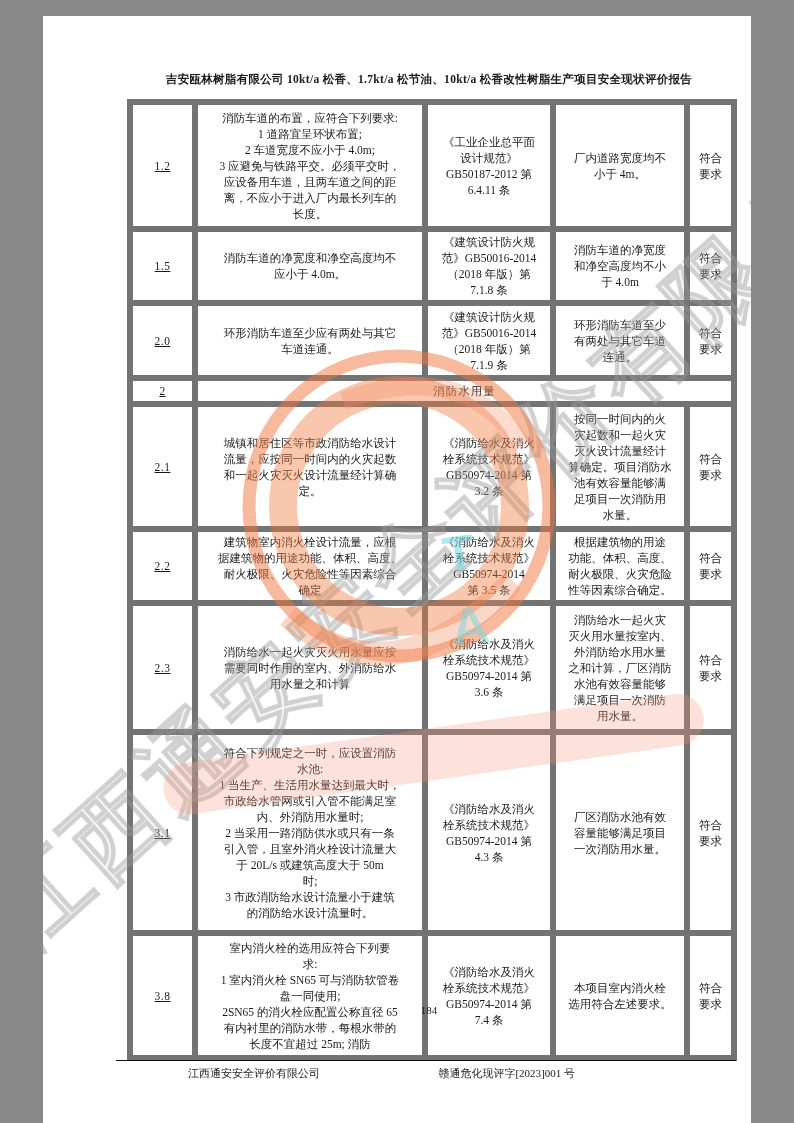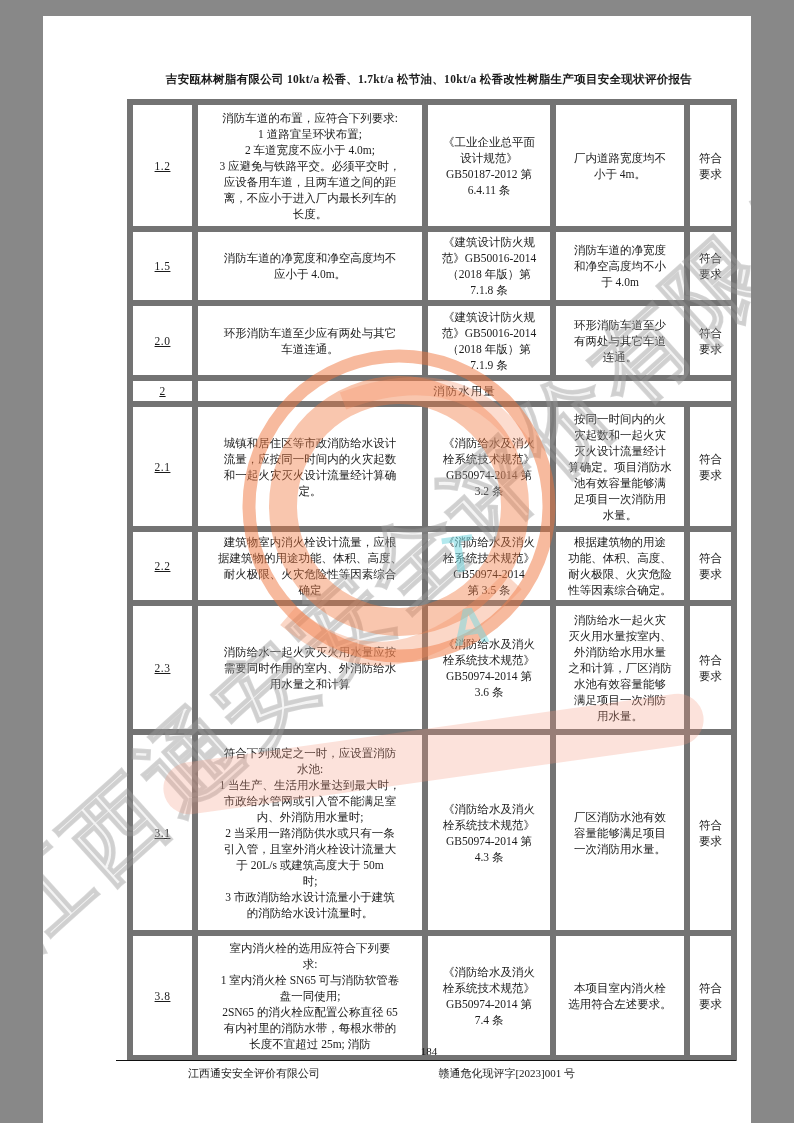--- a/index.html
+++ b/index.html
@@ -19,21 +19,21 @@
     border:6px solid #737373;vertical-align:middle;text-align:center;
     font-size:11.5px;line-height:16px;padding:2px 6px;white-space:pre-line;
     overflow:hidden;
   }
   table.main{border:1.5px solid #161616;}
   td.c-no{font-size:11px;letter-spacing:0.5px;text-decoration:underline;}
   td.c-section{font-size:11.5px;letter-spacing:1px;}
   .h127{height:127px}.h63{height:63px}.h75{height:75px}.h24{height:24px}
   .h125{height:125px}.h71{height:71px}.h129{height:129px}.h201{height:201px}
   
-  .page-num{position:absolute;left:84px;top:1029px;width:604px;text-align:center;font-size:11px;}
+  .page-num{position:absolute;left:84px;top:988px;width:604px;text-align:center;font-size:11px;}
   .footer-rule{position:absolute;left:73px;top:1044px;width:620px;border-top:1.5px solid #111;}
   .footer-left{position:absolute;left:145px;top:1050px;font-size:11px;}
   .footer-right{position:absolute;right:176px;top:1050px;font-size:11px;}
   
   .wm{position:absolute;inset:0;pointer-events:none;z-index:5;overflow:hidden;}
   .wm-svg{position:absolute;left:0;top:0;}
   .wm-red{
     position:absolute;left:256px;top:700px;font-size:60px;font-weight:bold;
     letter-spacing:13px;color:rgba(226,58,48,0.66);white-space:nowrap;
     font-family:"Liberation Serif","DejaVu Serif",serif;

